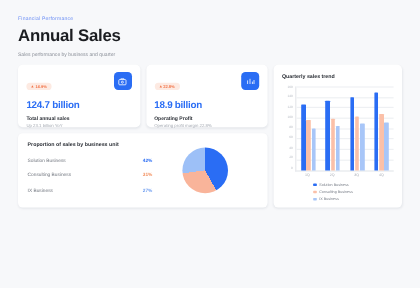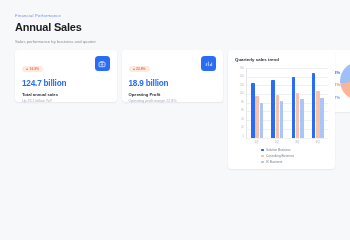--- a/index.html
+++ b/index.html
@@ -5,27 +5,27 @@
   * { box-sizing: border-box; margin: 0; padding: 0; }
   html, body {
     width: 350px; height: 197px;
     background: #f7f8fa;
     font-family: "Liberation Sans", sans-serif;
     overflow: hidden;
   }
   .page { position: relative; width: 350px; height: 197px; padding: 13px 15px 0 15px; }
 
   .eyebrow { font-size: 4.2px; color: #6b8ef5; letter-spacing: .2px; margin-bottom: 3px; }
-  .title { font-size: 11px; font-weight: bold; color: #1b1d21; letter-spacing: -.2px; }
+  .title { font-size: 14px; font-weight: bold; color: #1b1d21; letter-spacing: -.2px; }
   .subtitle { font-size: 4.2px; color: #8a8f98; margin-top: 6px; }
 
   .grid {
     display: flex; gap: 5px; margin-top: 6px;
   }
-  .col-left { display: flex; flex-direction: row; gap: 5px; width: 208px; }
+  .col-left { display: flex; flex-direction: column; gap: 5px; width: 208px; }
   .row-top { display: flex; gap: 5px; }
 
   .card {
     background: #ffffff;
     border-radius: 4px;
     box-shadow: 0 1px 2px rgba(20,30,60,.07);
   }
 
   .metric-card { width: 101.5px; height: 52px; padding: 6px 7px; position: relative; }
   .badge {

